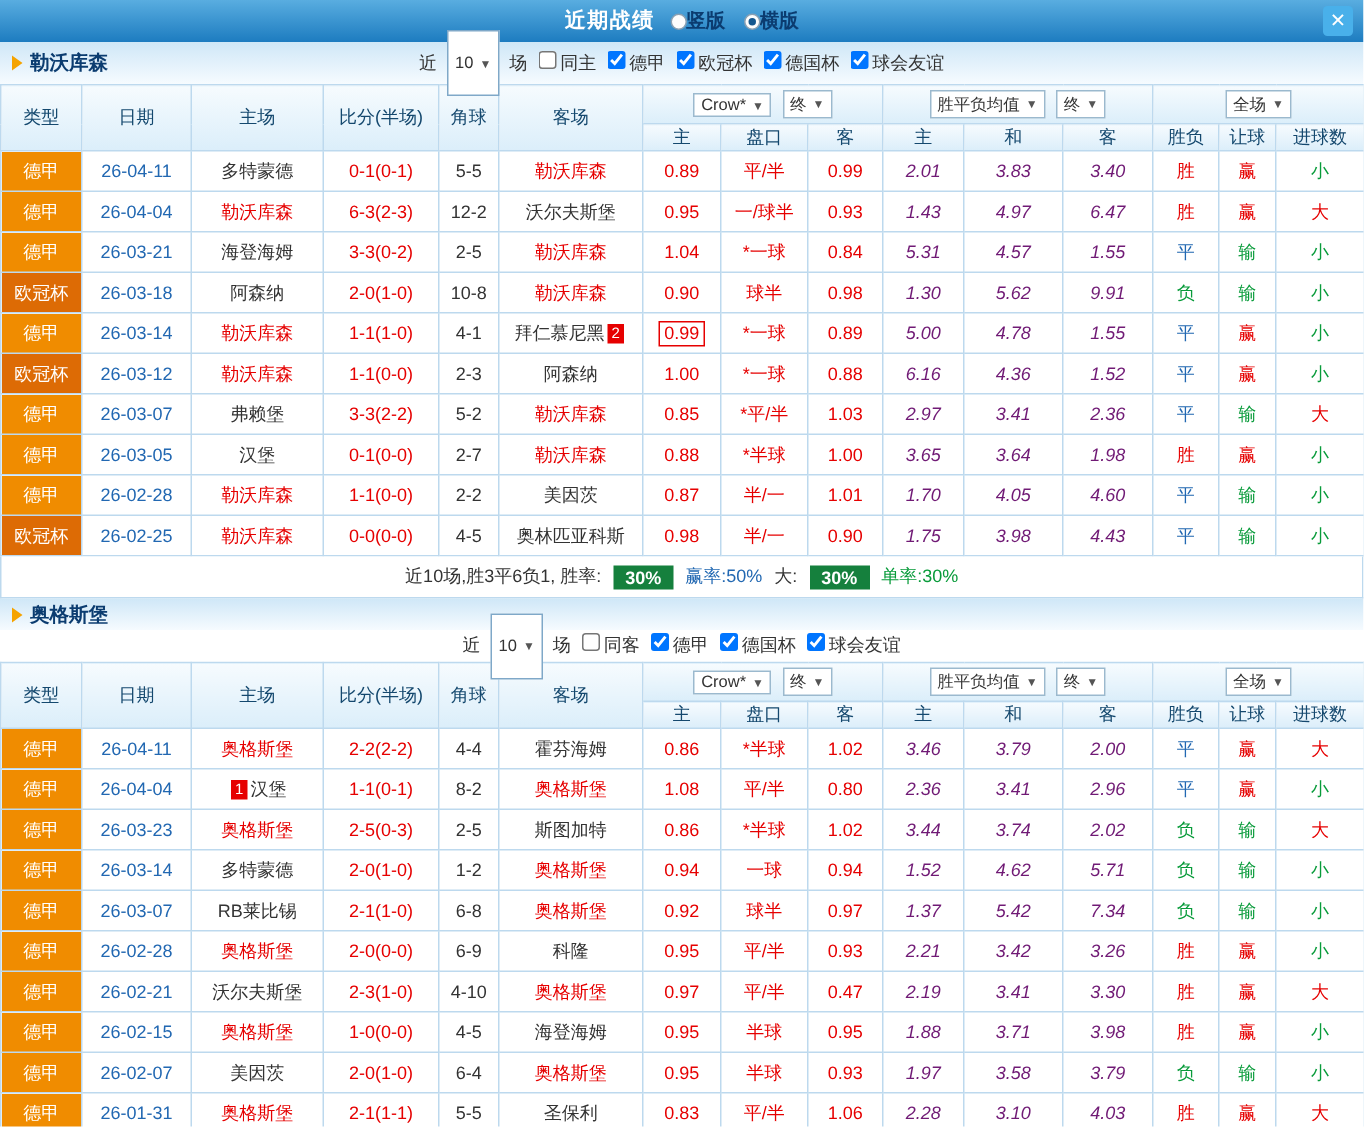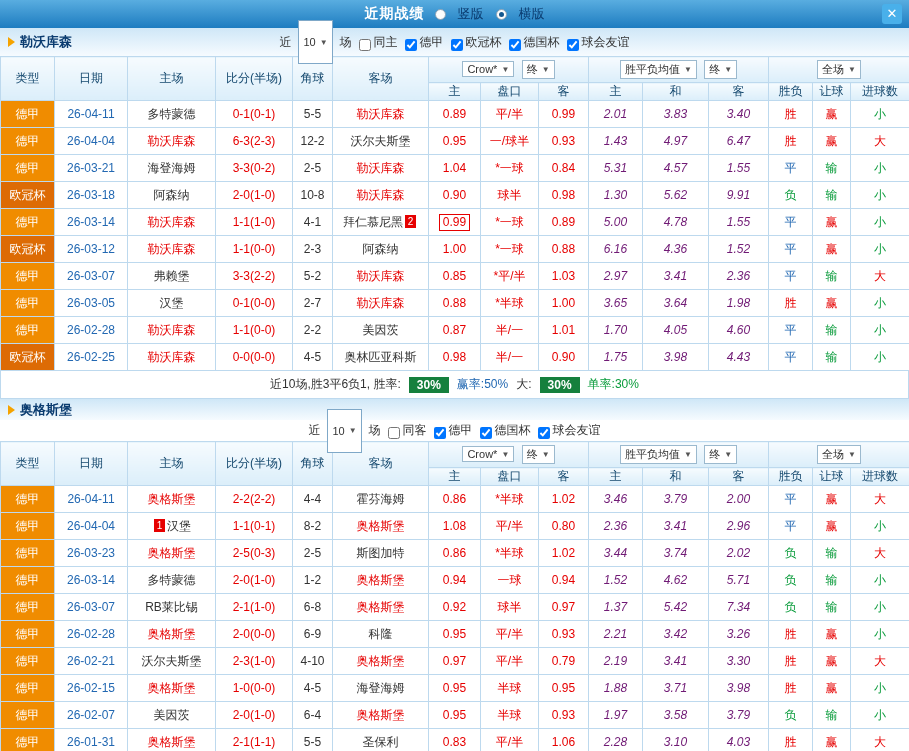--- a/index.html
+++ b/index.html
@@ -6,36 +6,36 @@
   html,body { margin:0; padding:0; }
   body {
     width:909px; height:751px; overflow:hidden; background:#fff;
     font-family:"Liberation Sans","DejaVu Sans",sans-serif; font-size:12px; color:#333;
   }
   
   .topbar { height:28px; background:linear-gradient(180deg,#59ade0,#1d7cc0); position:relative;
             display:flex; align-items:center; justify-content:center; }
   .tb-title { color:#fff; font-weight:bold; font-size:14px; letter-spacing:1px; }
   .radio-group { display:inline-flex; align-items:center; gap:12px; margin-left:10px; }
-  .radio { display:inline-flex; align-items:center; gap:12px; color:#0b3c70; font-weight:normal; font-size:13px; cursor:pointer; }
+  .radio { display:inline-flex; align-items:center; gap:0; color:#0b3c70; font-weight:bold; font-size:13px; cursor:pointer; }
   .rdot { width:11px; height:11px; border-radius:50%; background:#fdfdfd; border:1px solid #88a0b4; display:inline-block; position:relative; }
   .rdot.selected::after { content:""; position:absolute; left:2px; top:2px; width:5px; height:5px; border-radius:50%; background:#14578f; }
   .close-btn { position:absolute; right:7px; top:4px; width:20px; height:20px; background:#49b0ea;
                border-radius:3px; color:#fff; font-weight:bold; text-align:center; line-height:20px; font-size:13px; cursor:pointer; }
   
   .band { position:relative; display:flex; align-items:center; background:linear-gradient(180deg,#cfe7f7,#f6fbff); }
   .band-inline { height:28px; }
   .band-title  { height:21px; }
   .band-filter { height:21px; background:#fff; }
   .team-title { display:inline-flex; align-items:center; font-size:13px; font-weight:bold; color:#0b3c70; position:relative; z-index:1; }
   .team-icon { width:0; height:0; border-left:7px solid #f5a300; border-top:5px solid transparent; border-bottom:5px solid transparent; margin:0 5px 0 8px; display:inline-block; }
   .filter { position:absolute; left:0; right:0; display:flex; justify-content:center; align-items:center; gap:7px; font-size:12px; color:#333; }
   .band-filter .filter { position:static; width:100%; }
   .f-select { display:inline-flex; align-items:center; gap:4px; background:#fff; border:1px solid #7fa8c8; padding:15px 4px; font-size:11px; cursor:pointer; }
-  .f-check { display:inline-flex; align-items:flex-end; gap:3px; cursor:pointer; }
+  .f-check { display:inline-flex; align-items:flex-start; gap:3px; cursor:pointer; }
   .f-check input { width:12px; height:12px; margin:0; }
   .caret { font-size:8px; color:#555; font-weight:normal; font-style:normal; }
   
   table.grid { border-collapse:collapse; table-layout:fixed; width:909px; font-size:12px; }
   table.grid th, table.grid td { border:1px solid #bdd9ee; text-align:center; padding:0 1px; overflow:hidden; white-space:nowrap; }
   thead th { background:linear-gradient(180deg,#f6fbfe,#dbeefa); color:#14486e; font-weight:normal; }
   tr.h1 th { height:26px; }
   tr.h2 th { height:18px; }
   tbody td { height:27px; background:#fff; }
   .dd { display:inline-flex; align-items:center; gap:4px; background:#fff; border:1px solid #9bb9ce; padding:1px 4px; margin:0 2px; font-size:11px; color:#333; cursor:pointer; }
@@ -556,21 +556,21 @@
       </tr>
       <tr>
         <td class="c-type">德甲</td>
         <td class="c-date">26-02-21</td>
         <td class="c-team"><span class="opp">沃尔夫斯堡</span></td>
         <td class="c-score">2-3(1-0)</td>
         <td class="c-corner">4-10</td>
         <td class="c-team"><span class="focal">奥格斯堡</span></td>
         <td class="c-odds"><span>0.97</span></td>
         <td class="c-odds"><span>平/半</span></td>
-        <td class="c-odds"><span>0.79</span></td>
+        <td class="c-odds"><span>0.47</span></td>
         <td class="c-avg">2.19</td>
         <td class="c-avg">3.41</td>
         <td class="c-avg">3.30</td>
         <td class="t-red">胜</td>
         <td class="t-red">赢</td>
         <td class="t-red">大</td>
       </tr>
       <tr>
         <td class="c-type">德甲</td>
         <td class="c-date">26-02-15</td>

